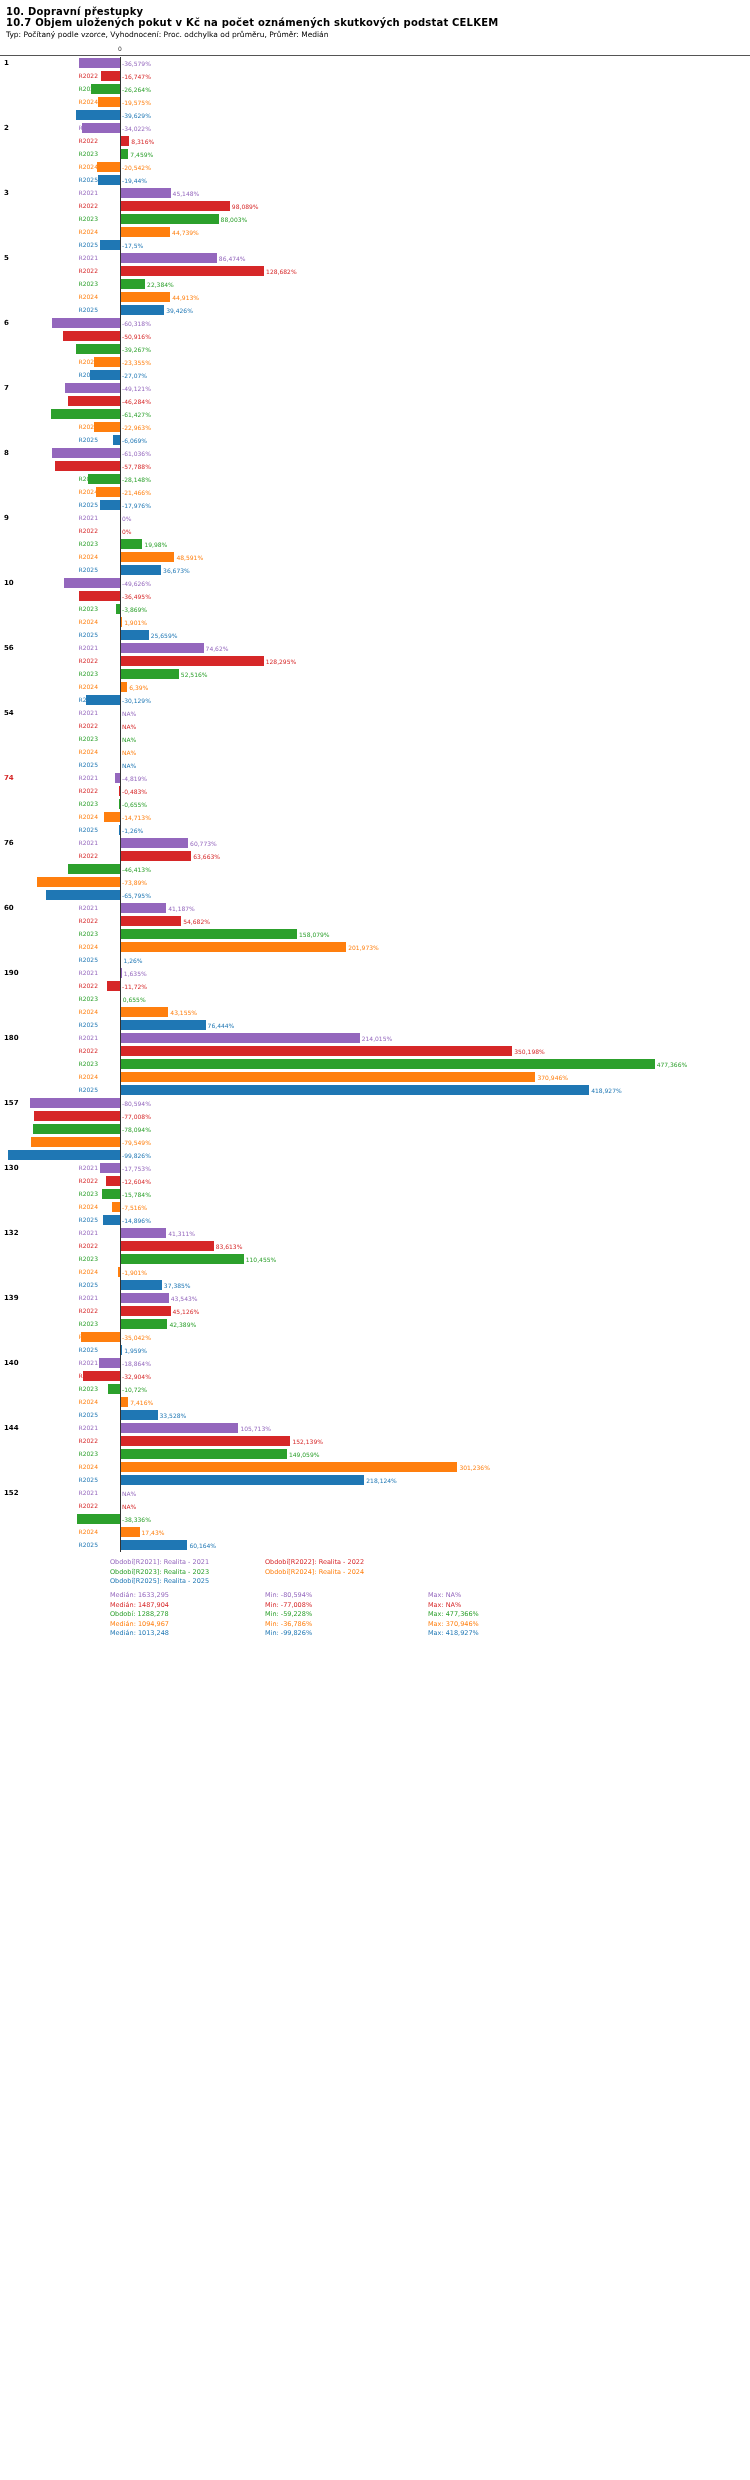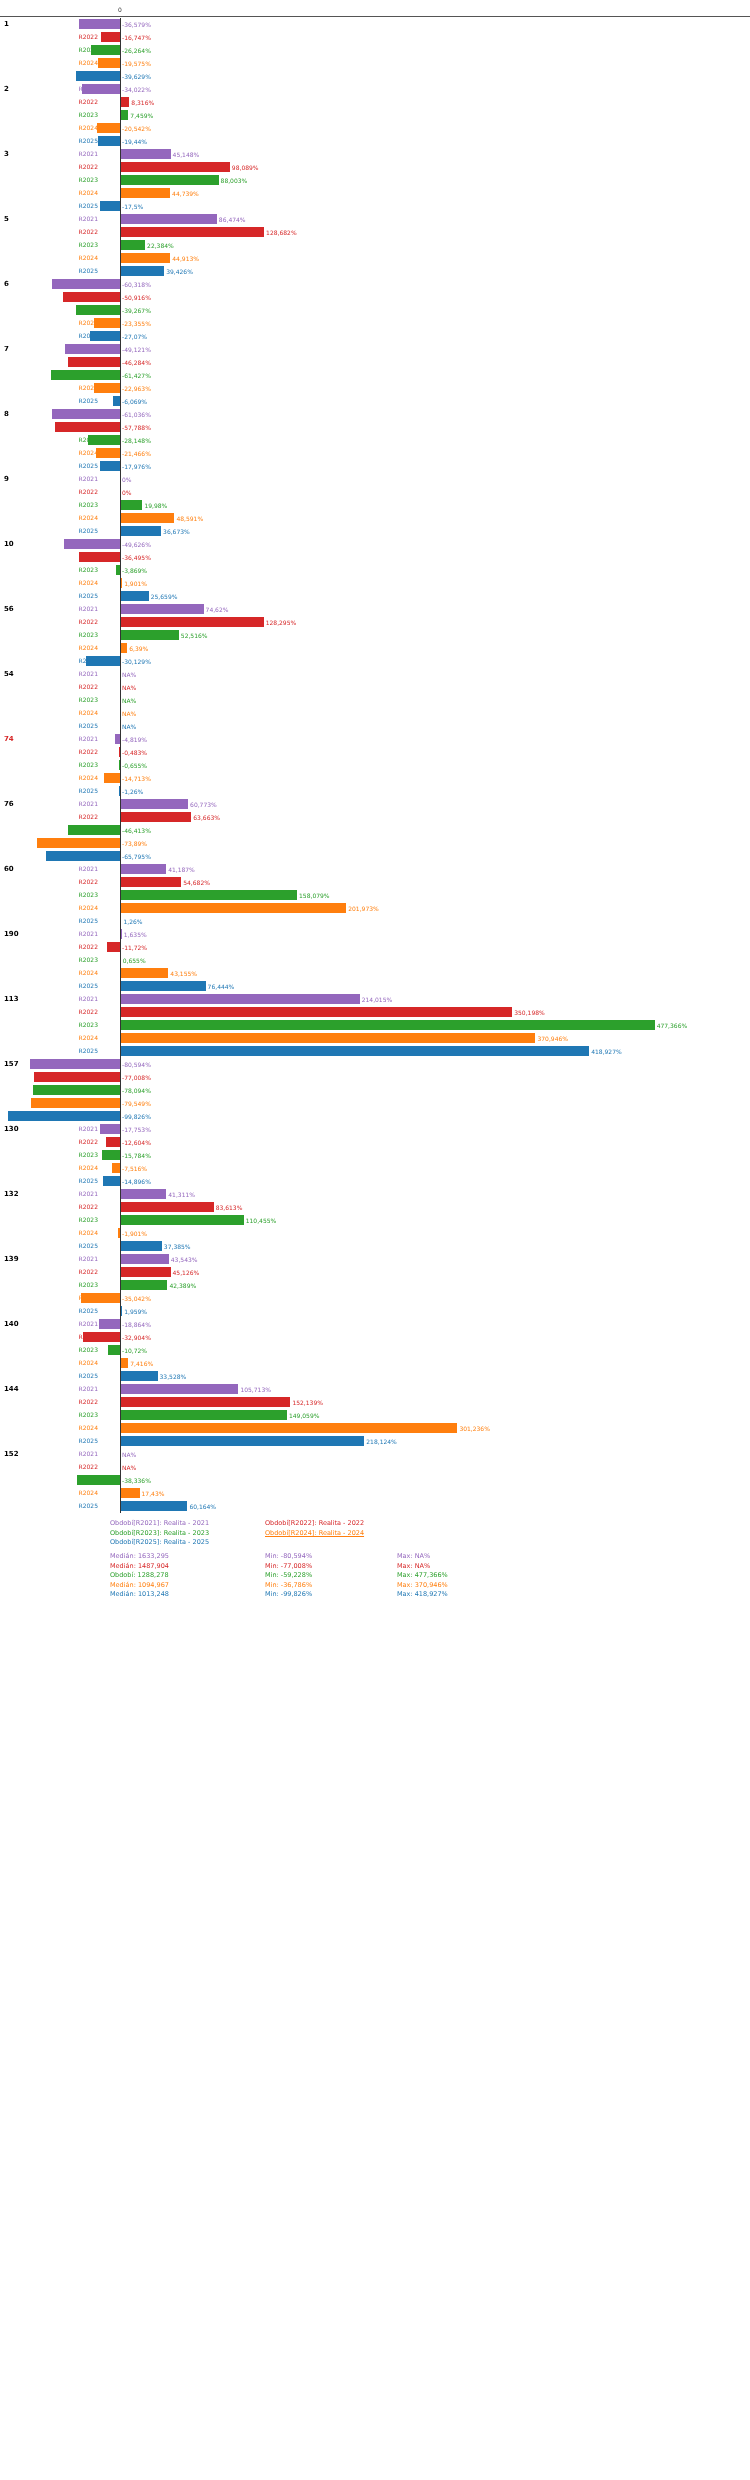--- a/index.html
+++ b/index.html
@@ -21,28 +21,33 @@
   .barwrap{position:absolute;left:0;right:0;top:1px;height:11px;}
   .bar{position:absolute;top:0;height:10px;}
   .vlabel{position:absolute;top:2px;font-size:6px;white-space:nowrap;}
   .na{position:absolute;top:2px;left:122px;font-size:6px;}
   .legend{margin:6px 0 0 0;position:relative;padding-left:110px;font-size:6.5px;}
   .legend .row{display:flex;margin-bottom:1.5px;}
   .legend .cell{width:155px;}
   .stats{margin-top:6px;padding-left:110px;font-size:6.5px;}
   .stats .row{display:flex;margin-bottom:1.5px;}
   .stats .c1{width:155px;}
-  .stats .c2{width:132px;}
+  .stats .c2{width:163px;}
   .stats .c3{width:135px;}
 </style>
 </head>
 <body>
 
 <div class="page">
 
+  <div class="hdr">
+    <div class="l1">10. Dopravní přestupky</div>
+    <div class="l2">10.7 Objem uložených pokut v Kč na počet oznámených skutkových podstat CELKEM</div>
+    <div class="l3">Typ: Počítaný podle vzorce, Vyhodnocení: Proc. odchylka od průměru, Průměr: Medián</div>
+  </div>
 
   <div class="chart">
     <div class="axisrow">
       <div class="axislabel">0</div>
       <div class="axisline"></div>
     </div>
     <div id="plot" style="position:relative;">
         <div class="group">
           <div class="grouplabel">1</div>
           <div class="barrow">
@@ -602,21 +607,21 @@
           </div>
           <div class="barrow">
             <div class="serieslabel" style="color: rgb(31, 119, 180);">R2025</div>
             <div class="barwrap">
               <div class="bar" style="background: rgb(31, 119, 180); left: 120px; width: 85.6173px;"></div>
               <div class="vlabel" style="color: rgb(31, 119, 180); left: 207.617px;">76,444%</div>
             </div>
           </div>
         </div>
         <div class="group">
-          <div class="grouplabel">113</div>
+          <div class="grouplabel">180</div>
           <div class="barrow">
             <div class="serieslabel" style="color: rgb(148, 103, 189);">R2021</div>
             <div class="barwrap">
               <div class="bar" style="background: rgb(148, 103, 189); left: 120px; width: 239.697px;"></div>
               <div class="vlabel" style="color: rgb(148, 103, 189); left: 361.697px;">214,015%</div>
             </div>
           </div>
           <div class="barrow">
             <div class="serieslabel" style="color: rgb(214, 39, 40);">R2022</div>
             <div class="barwrap">
@@ -914,21 +919,21 @@
       </div>
   </div>
 
   <div class="legend" id="legend">
       <div class="row">
         <div class="cell" style="color: rgb(148, 103, 189);">Období[R2021]: Realita - 2021</div>
         <div class="cell" style="color: rgb(214, 39, 40);">Období[R2022]: Realita - 2022</div>
       </div>
       <div class="row">
         <div class="cell" style="color: rgb(44, 160, 44);">Období[R2023]: Realita - 2023</div>
-        <div class="cell" style="color: rgb(255, 127, 14); text-decoration: underline;">Období[R2024]: Realita - 2024</div>
+        <div class="cell" style="color: rgb(255, 127, 14);">Období[R2024]: Realita - 2024</div>
       </div>
       <div class="row">
         <div class="cell" style="color: rgb(31, 119, 180);">Období[R2025]: Realita - 2025</div>
         <div class="cell"></div>
       </div>
     </div>
   <div class="stats" id="stats">
       <div class="row" style="color: rgb(148, 103, 189);">
         <div class="c1">Medián: 1633,295</div>
         <div class="c2">Min: -80,594%</div>

